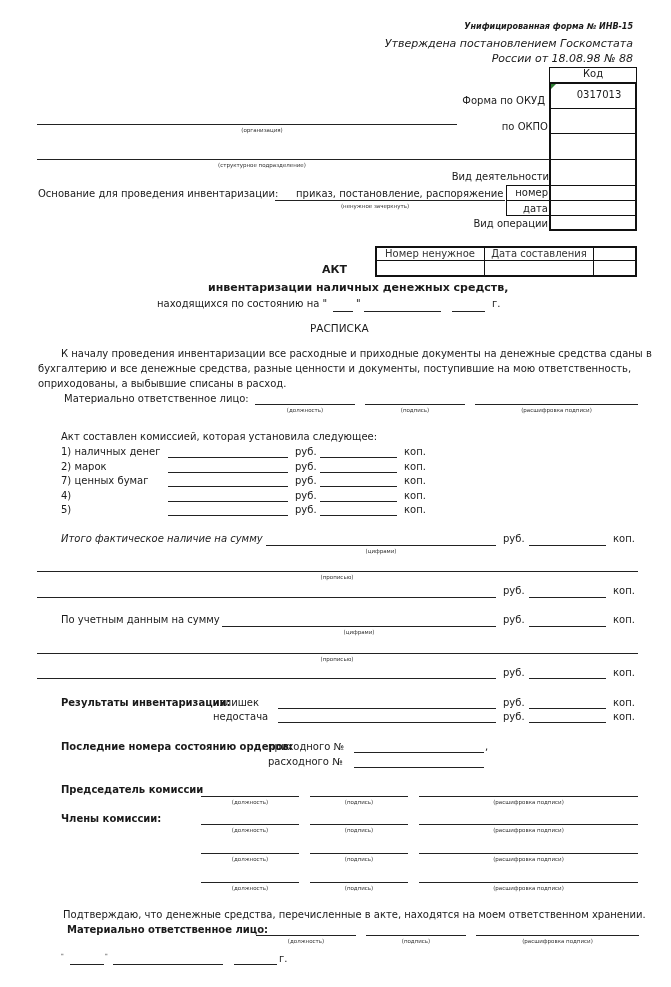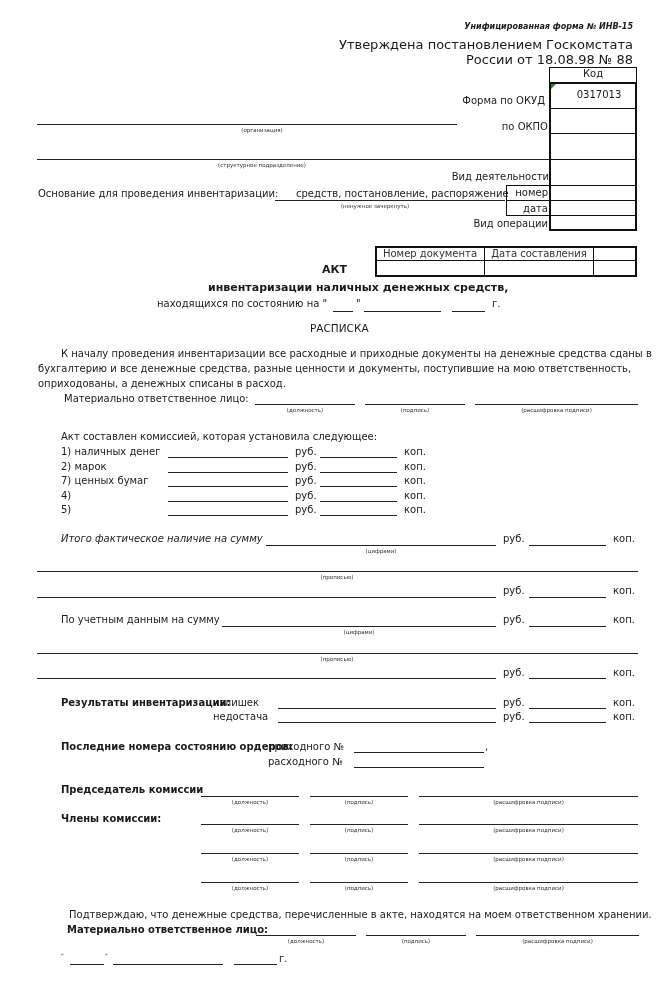--- a/index.html
+++ b/index.html
@@ -2,21 +2,21 @@
 <html><head>
 <meta charset="utf-8">
 <style>
   * { box-sizing: border-box; margin: 0; padding: 0; }
   html, body { width: 671px; height: 987px; background: #ffffff; overflow: hidden; }
   body { position: relative; font-family: "DejaVu Sans", sans-serif; color: #1a1a1a; font-size: 10.5px; }
   .abs { position: absolute; white-space: nowrap; }
   .line { position: absolute; border-bottom: 1px solid #222; height: 0; }
   .cap { position: absolute; font-size: 5.5px; color: #333; text-align: center; white-space: nowrap; }
   .it { font-style: italic; font-size: 8px; font-weight: bold; }
-  .it2 { font-size: 13px; }
+  .it2 { font-style: italic; font-size: 11px; }
   .bold { font-weight: bold; }
   .r { text-align: right; }
   .box { position: absolute; border: 1px solid #111; }
   .cell { position: absolute; border-bottom: 1px solid #111; }
   .num { font-size: 10px; }
   .lbl { font-size: 10px; }
   .tri { position: absolute; width: 0; height: 0; border-top: 5px solid #2e7d32; border-right: 5px solid transparent; }
 </style>
 </head>
 <body>
@@ -49,47 +49,47 @@
   <div class="abs lbl r" style="right:123px; top:218px;">Вид операции</div>
 </div>
 
 <div class="line" style="left:37px; top:124px; width:420px;"></div>
 <div class="cap" style="left:37px; top:127px; width:450px;">(организация)</div>
 <div class="line" style="left:37px; top:159px; width:513px;"></div>
 <div class="cap" style="left:37px; top:162px; width:450px;">(структурное подразделение)</div>
 
 <div class="abs lbl" style="left:38px; top:188px;">Основание для проведения инвентаризации:</div>
 <div class="line" style="left:275px; top:200px; width:230px;"></div>
-<div class="abs lbl" style="left:296px; top:188px;">средств, постановление, распоряжение</div>
+<div class="abs lbl" style="left:296px; top:188px;">приказ, постановление, распоряжение</div>
 <div class="cap" style="left:320px; top:203px; width:110px;">(ненужное зачеркнуть)</div>
 
 <div>
   <div class="box" style="left:375px; top:246px; width:262px; height:31px; border-width:2px;"></div>
   <div class="cell" style="left:376px; top:260px; width:260px;"></div>
   <div style="position:absolute; left:484px; top:247px; width:1px; height:29px; background:#111;"></div>
   <div style="position:absolute; left:593px; top:247px; width:1px; height:29px; background:#111;"></div>
-  <div class="abs" style="left:376px; top:248px; width:108px; text-align:center; font-size:10px; color:#333;">Номер документа</div>
+  <div class="abs" style="left:376px; top:248px; width:108px; text-align:center; font-size:10px; color:#333;">Номер ненужное</div>
   <div class="abs" style="left:485px; top:248px; width:108px; text-align:center; font-size:10px; color:#333;">Дата составления</div>
   <div style="position:absolute; left:377px; top:262px; width:106px; height:13px;"></div>
   <div style="position:absolute; left:486px; top:262px; width:106px; height:13px;"></div>
 </div>
 
 <div class="abs bold" style="left:322px; top:263px; font-size:11px;">АКТ</div>
 <div class="abs bold" style="left:208px; top:281px; font-size:11px;">инвентаризации наличных денежных средств,</div>
 <div class="abs lbl" style="left:157px; top:298px;">находящихся по состоянию на "</div>
 <div class="line" style="left:333px; top:311px; width:20px;"></div>
 <div class="abs lbl" style="left:356px; top:298px;">"</div>
 <div class="line" style="left:364px; top:311px; width:77px;"></div>
 <div class="line" style="left:452px; top:311px; width:33px;"></div>
 <div class="abs lbl" style="left:492px; top:298px;">г.</div>
 <div class="abs" style="left:310px; top:322px; font-size:10.5px;">РАСПИСКА</div>
 
 <div class="abs lbl" style="left:61px; top:348px;">К началу проведения инвентаризации все расходные и приходные документы на денежные средства сданы в</div>
 <div class="abs lbl" style="left:38px; top:363px;">бухгалтерию и все денежные средства, разные ценности и документы, поступившие на мою ответственность,</div>
-<div class="abs lbl" style="left:38px; top:378px;">оприходованы, а денежных списаны в расход.</div>
+<div class="abs lbl" style="left:38px; top:378px;">оприходованы, а выбывшие списаны в расход.</div>
 <div class="abs lbl" style="left:64px; top:393px;">Материально ответственное лицо:</div>
 <div class="line" style="left:255px; top:404px; width:100px;"></div>
 <div class="line" style="left:365px; top:404px; width:100px;"></div>
 <div class="line" style="left:475px; top:404px; width:163px;"></div>
 <div class="cap" style="left:255px; top:407px; width:100px;">(должность)</div>
 <div class="cap" style="left:365px; top:407px; width:100px;">(подпись)</div>
 <div class="cap" style="left:475px; top:407px; width:163px;">(расшифровка подписи)</div>
 
 <div class="abs lbl" style="left:61px; top:431px;">Акт составлен комиссией, которая установила следующее:</div>
 <div>
@@ -204,21 +204,21 @@
 </div>
 <div>
   <div class="line" style="left:201px; top:882px; width:98px;"></div>
   <div class="line" style="left:310px; top:882px; width:98px;"></div>
   <div class="line" style="left:419px; top:882px; width:219px;"></div>
   <div class="cap" style="left:201px; top:885px; width:98px;">(должность)</div>
   <div class="cap" style="left:310px; top:885px; width:98px;">(подпись)</div>
   <div class="cap" style="left:419px; top:885px; width:219px;">(расшифровка подписи)</div>
 </div>
 
-<div class="abs lbl" style="left:69px; top:909px;">Подтверждаю, что денежные средства, перечисленные в акте, находятся на моем ответственном хранении.</div>
+<div class="abs lbl" style="left:63px; top:909px;">Подтверждаю, что денежные средства, перечисленные в акте, находятся на моем ответственном хранении.</div>
 <div class="abs lbl bold" style="left:67px; top:924px;">Материально ответственное лицо:</div>
 <div class="line" style="left:256px; top:935px; width:100px;"></div>
 <div class="line" style="left:366px; top:935px; width:100px;"></div>
 <div class="line" style="left:476px; top:935px; width:163px;"></div>
 <div class="cap" style="left:256px; top:938px; width:100px;">(должность)</div>
 <div class="cap" style="left:366px; top:938px; width:100px;">(подпись)</div>
 <div class="cap" style="left:476px; top:938px; width:163px;">(расшифровка подписи)</div>
 
 <div class="abs" style="left:61px; top:952px; font-size:6px;">"</div>
 <div class="line" style="left:70px; top:964px; width:34px;"></div>

